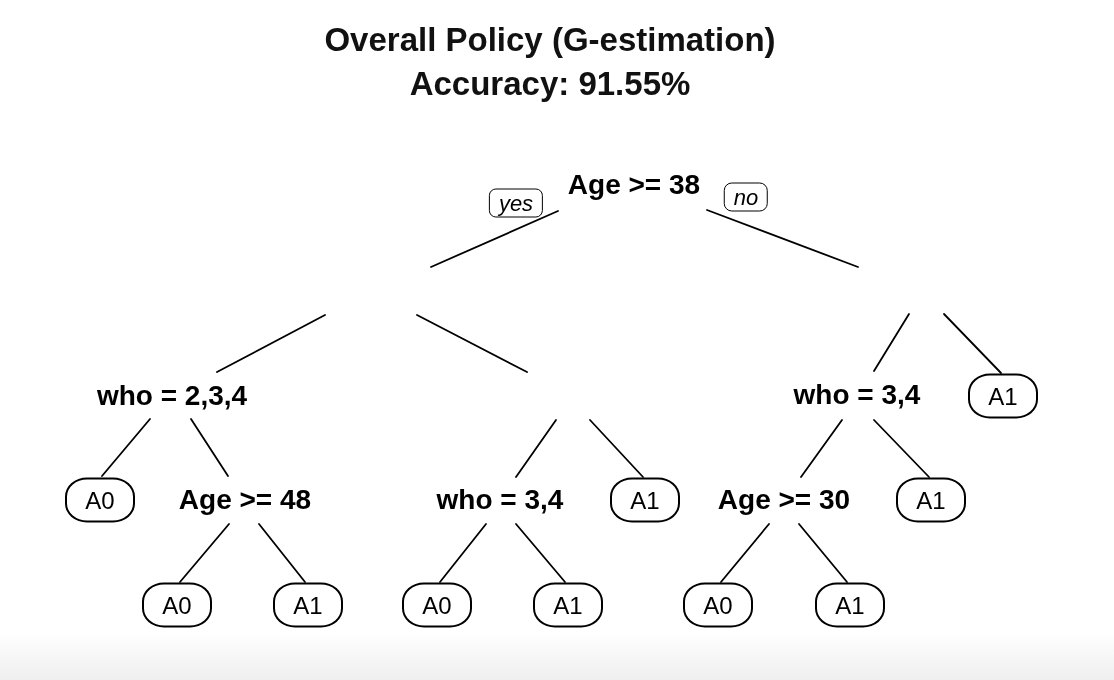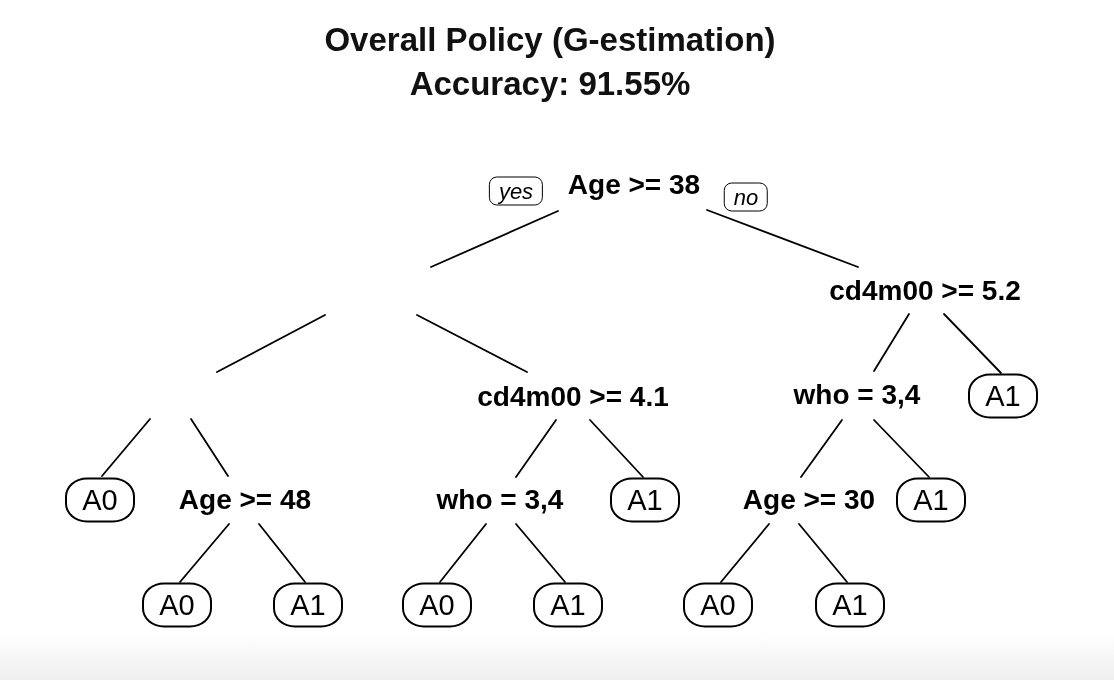--- a/index.html
+++ b/index.html
@@ -44,21 +44,21 @@
   }
   .leaf {
     width: 66px;
     height: 41px;
     border: 2.2px solid #000;
     border-radius: 22px / 19px;
     background: #fff;
     display: flex;
     align-items: center;
     justify-content: center;
-    font-size: 29px;
+    font-size: 24px;
     font-weight: normal;
   }
   .branch-box {
     height: 27px;
     padding: 0 9px;
     border: 1.8px solid #000;
     border-radius: 8px;
     background: #fff;
     display: flex;
     align-items: center;
@@ -91,30 +91,29 @@
     <line x1="842" y1="420" x2="801" y2="477"></line>
     <line x1="874" y1="420" x2="929" y2="477"></line>
     <line x1="229" y1="524" x2="180" y2="582"></line>
     <line x1="259" y1="524" x2="305" y2="582"></line>
     <line x1="486" y1="524" x2="440" y2="582"></line>
     <line x1="516" y1="524" x2="565" y2="582"></line>
     <line x1="769" y1="524" x2="721" y2="582"></line>
     <line x1="799" y1="524" x2="847" y2="582"></line>
   </svg>
 
-  <div class="node branch-box" style="left:516px; top:191px;">yes</div>
+  <div class="node branch-box" style="left:516px; top:203px;border-radius:7px;">yes</div>
   <div class="node branch-box" style="left:746px; top:197px;">no</div>
 
   <div class="node split" style="left:634px; top:185px;text-align:right;">Age &gt;= 38</div>
-  <div class="node split" style="left:925px; top:291px;">cd4m00 &gt;= 5.2</div>
-  <div class="node split" style="left:573px; top:397px;">cd4m00 &gt;= 4.1</div>
+  <div class="node split" style="left:172px; top:396px;">who = 2,3,4</div>
   <div class="node split" style="left:857px; top:395px;">who = 3,4</div>
   <div class="node split" style="left:245px; top:500px;text-align:right;">Age &gt;= 48</div>
   <div class="node split" style="left:500px; top:500px;">who = 3,4</div>
-  <div class="node split" style="left:809px; top:500px;">Age &gt;= 30</div>
+  <div class="node split" style="left:784px; top:500px;">Age &gt;= 30</div>
 
   <div class="node leaf" style="left:1003px; top:396px;">A1</div>
   <div class="node leaf" style="left:100px;  top:500px;">A0</div>
   <div class="node leaf" style="left:645px;  top:500px;">A1</div>
   <div class="node leaf" style="left:931px;  top:500px;">A1</div>
   <div class="node leaf" style="left:177px;  top:605px;">A0</div>
   <div class="node leaf" style="left:308px;  top:605px;">A1</div>
   <div class="node leaf" style="left:437px;  top:605px;">A0</div>
   <div class="node leaf" style="left:568px;  top:605px;">A1</div>
   <div class="node leaf" style="left:718px;  top:605px;">A0</div>

